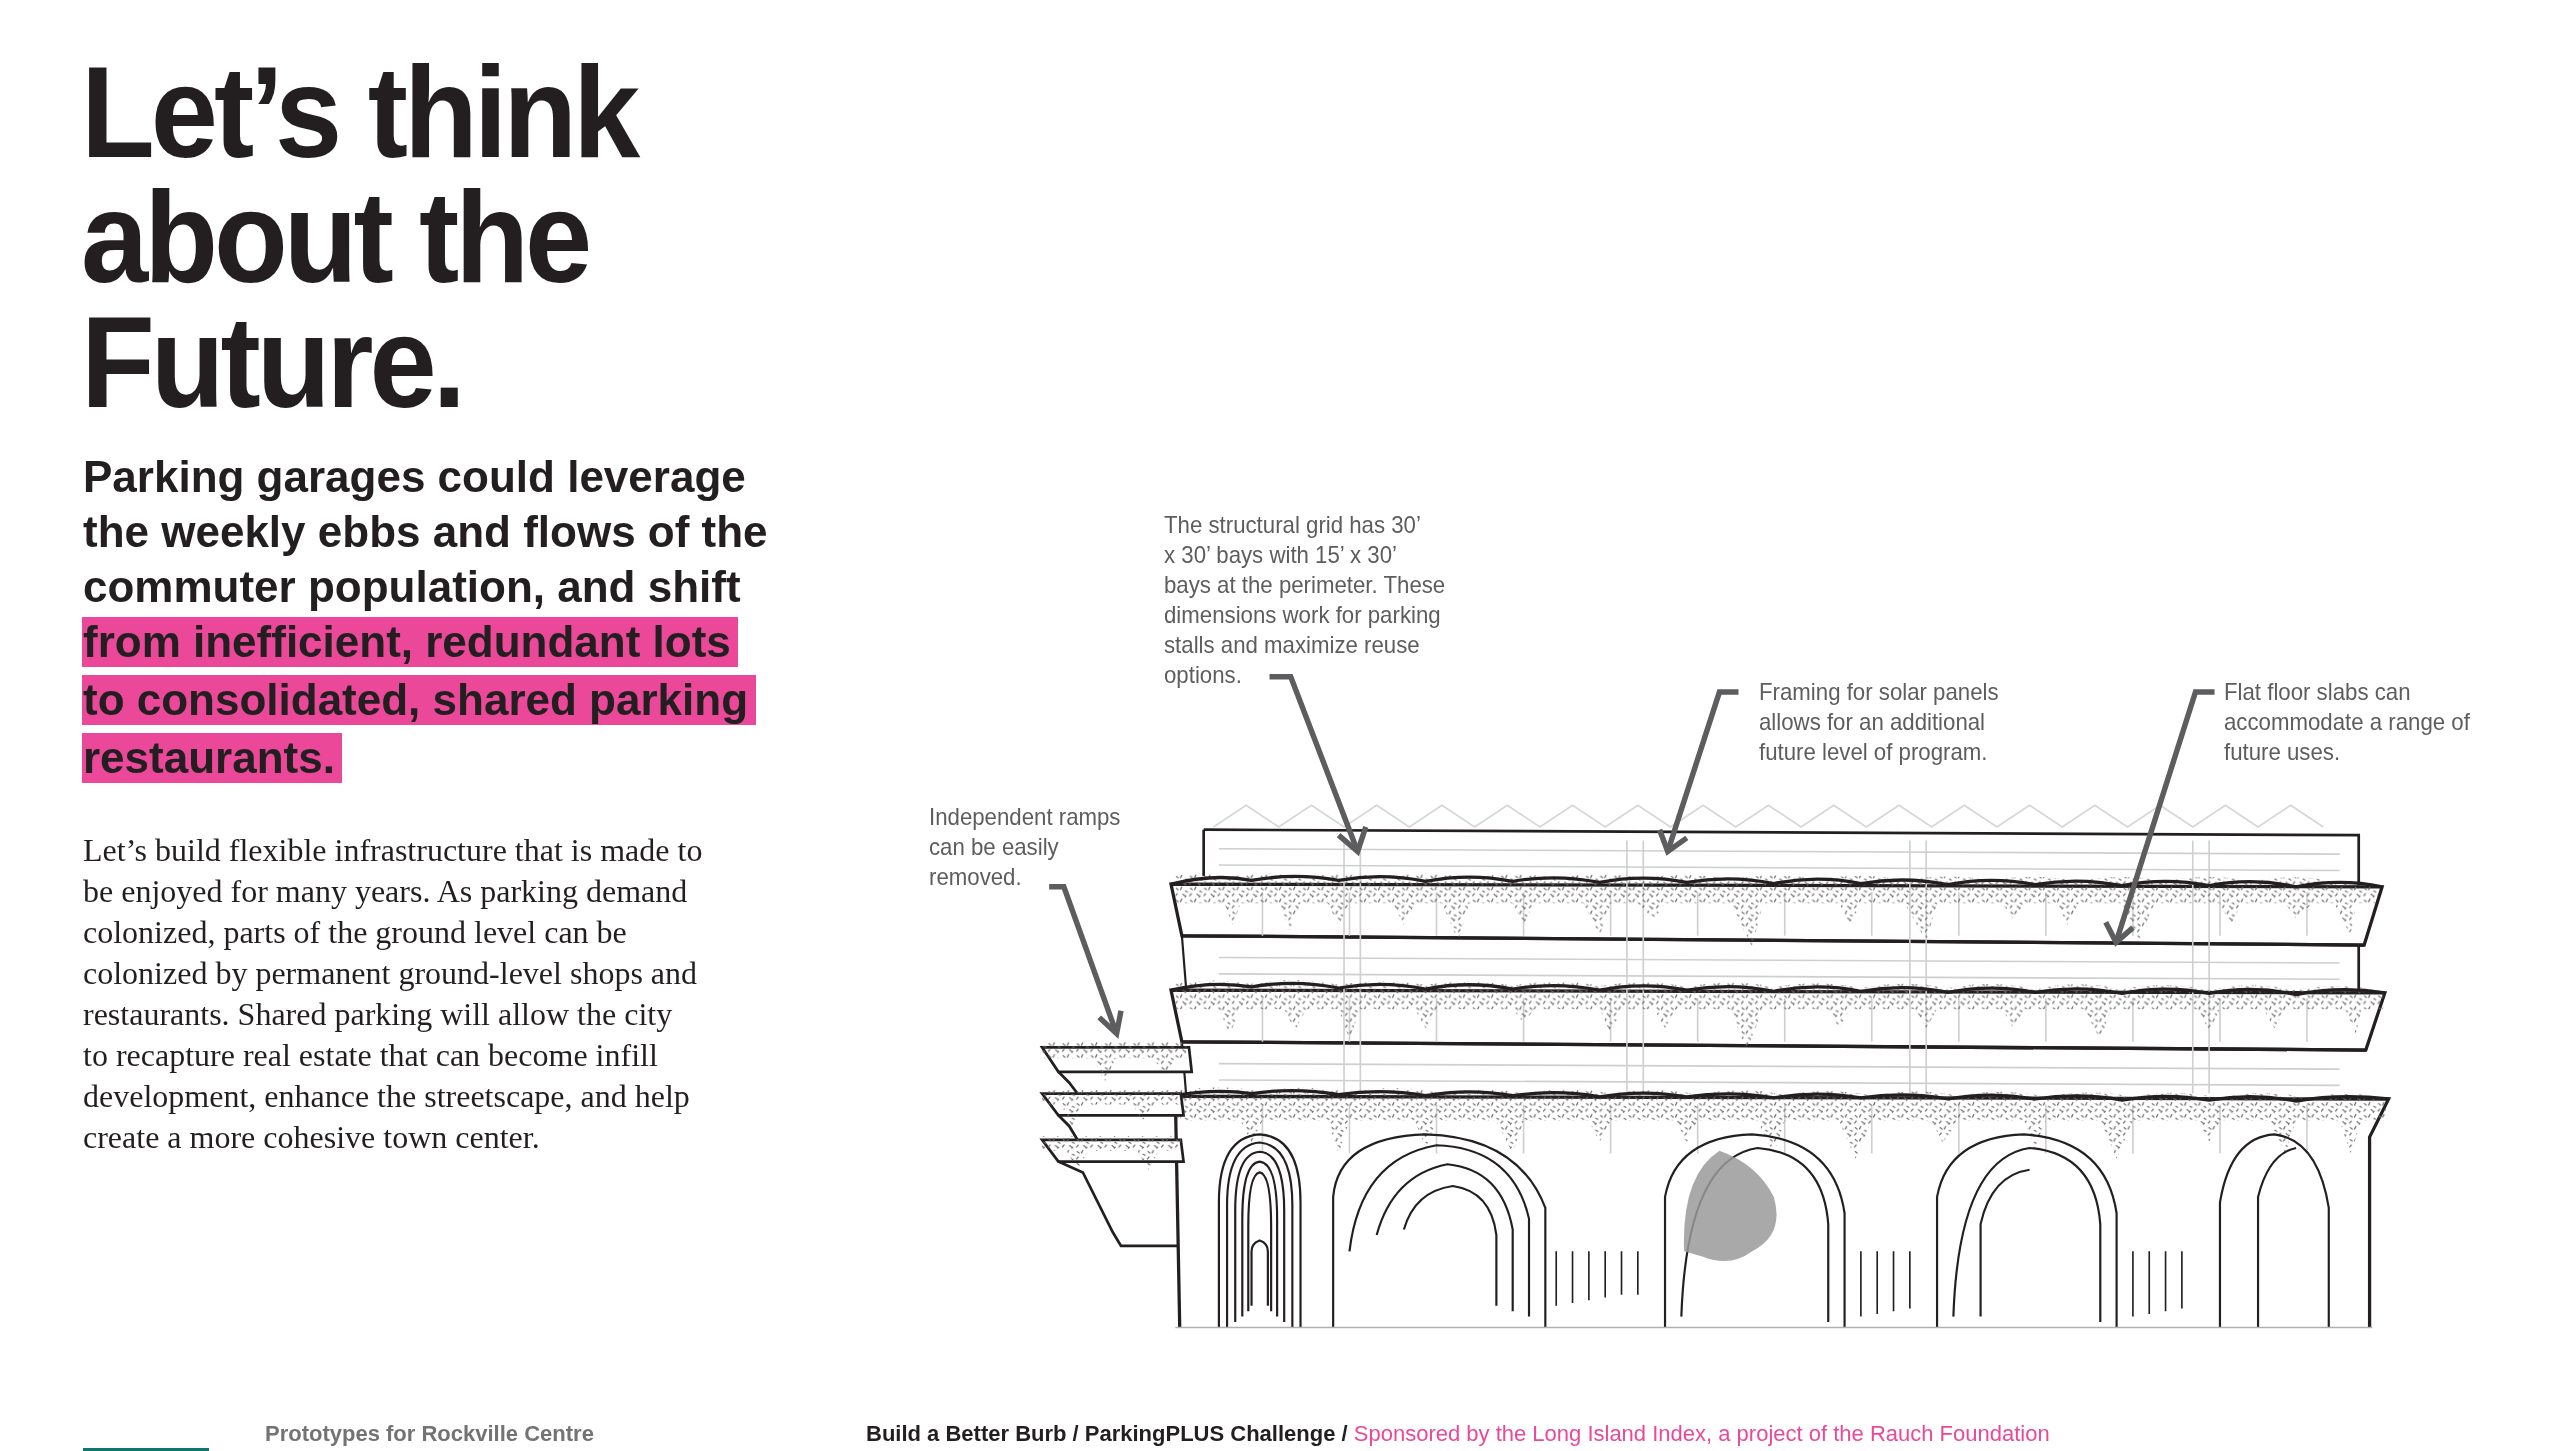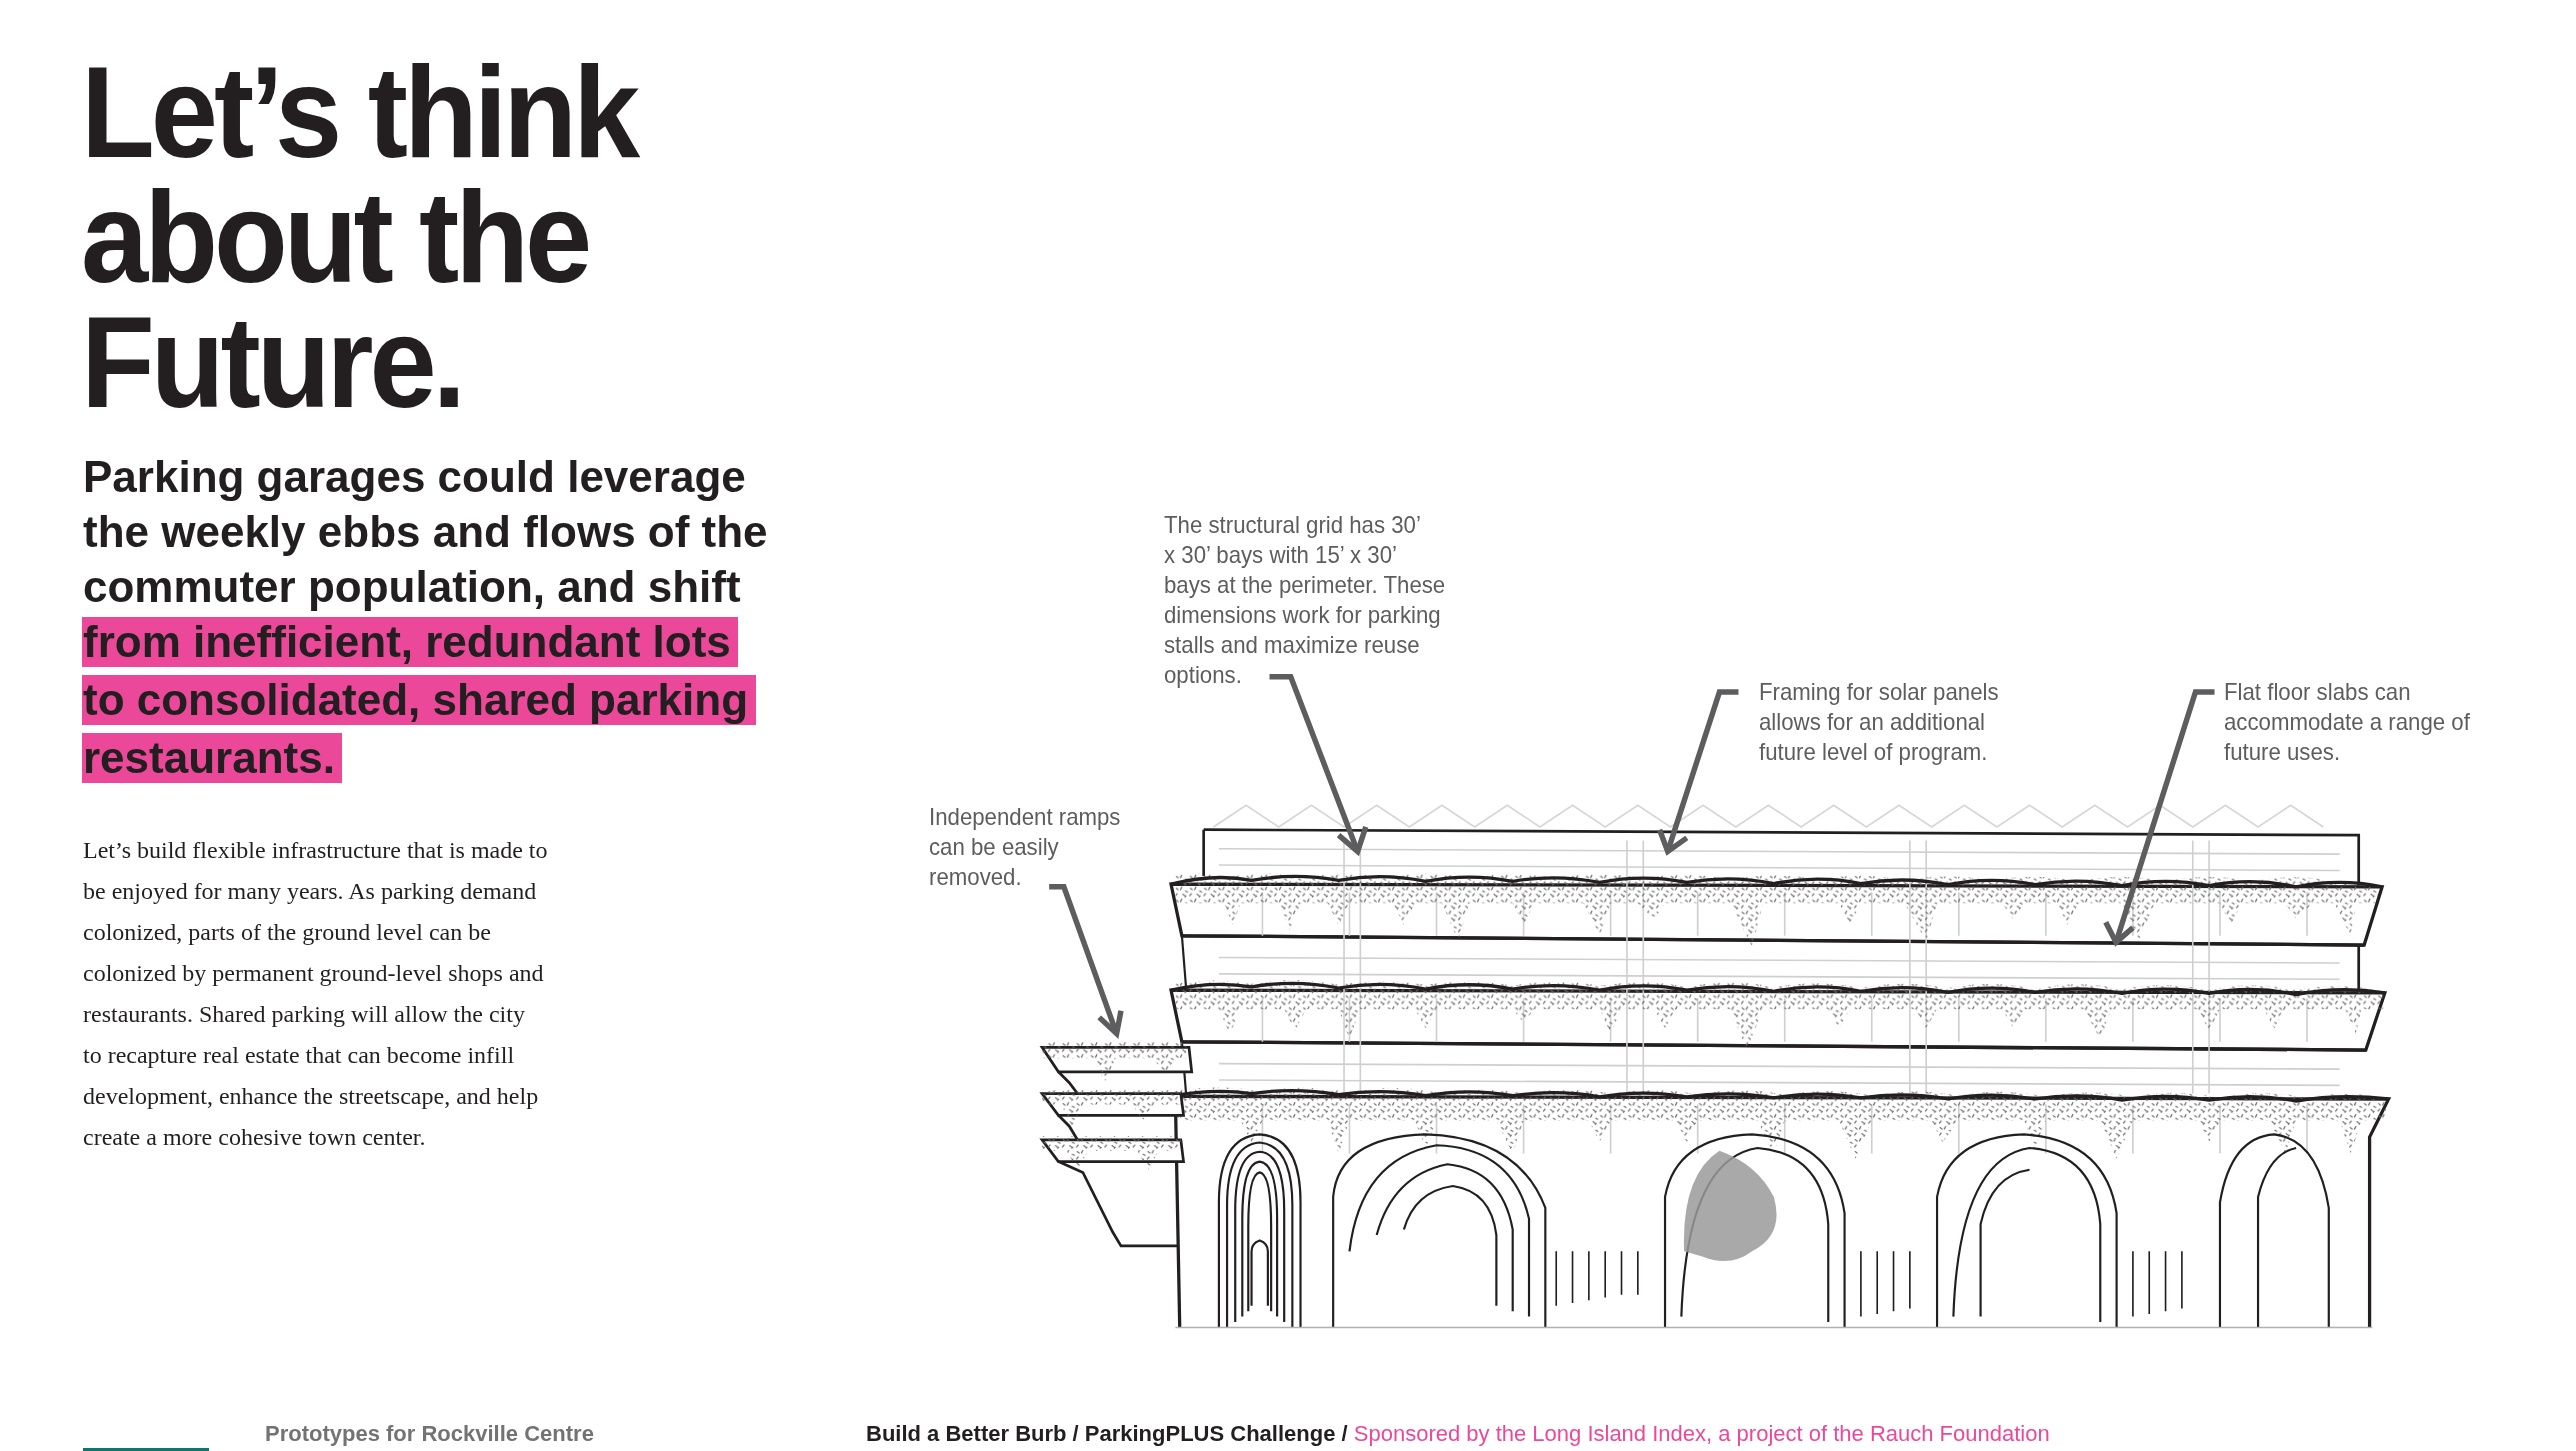--- a/index.html
+++ b/index.html
@@ -28,21 +28,21 @@
     line-height: 55px;
     color: #231f20;
     width: 762px;
   }
   .subhead .line { display: block; white-space: nowrap; }
   .subhead .hl { display: inline-block; background: #ec4899; padding: 0 7.6px 0 1.1px; margin-left: -1.1px; line-height: 50px; margin-bottom: 4.9px; }
 
   .body-text {
     left: 83px; top: 830px;
     font-family: "Liberation Serif", serif;
-    font-size: 24px;
+    font-size: 32px;
     line-height: 41px;
     color: #231f20;
     width: 762px;
   }
   .body-text .line { display: block; white-space: nowrap; }
 
   .note {
     font-family: "Liberation Sans", sans-serif;
     font-size: 23.4px;
     line-height: 30px;

